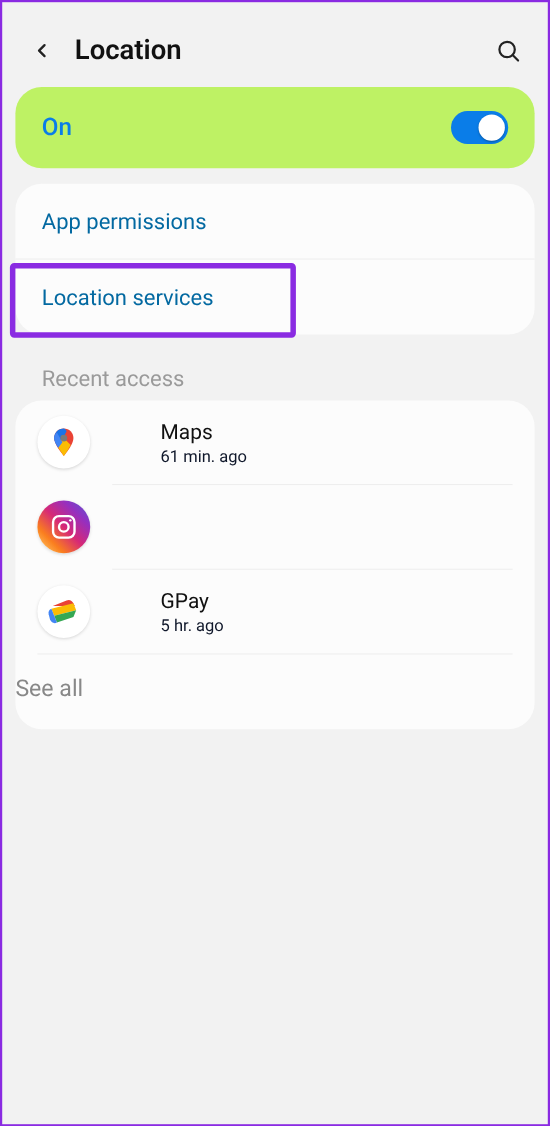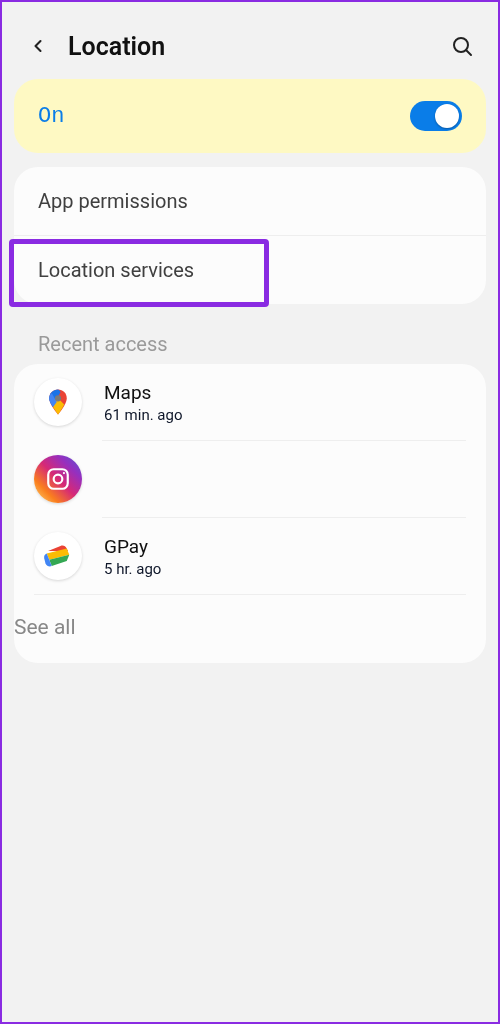--- a/index.html
+++ b/index.html
@@ -31,28 +31,27 @@
     .search-btn {
       width: 28px; height: 28px;
       display: flex; align-items: center; justify-content: center;
     }
     .card {
       background: #fcfcfc;
       border-radius: 24px;
       margin-bottom: 14px;
     }
     .toggle-card {
-      background: #fef9c3;
+      background: #bef264;
       border-radius: 24px;
       padding: 22px 24px;
       display: flex;
       align-items: center;
       justify-content: space-between;
       margin-bottom: 14px;
-      font-family: Liberation Mono, monospace;
     }
     .toggle-label {
       font-size: 22px;
       font-weight: 500;
       color: #0a7de8;
     }
     .switch {
       position: relative;
       width: 52px; height: 30px;
       background: #0a7de8;
@@ -62,21 +61,21 @@
       position: absolute;
       right: 3px; top: 3px;
       width: 24px; height: 24px;
       background: #fff;
       border-radius: 50%;
       box-shadow: 0 1px 2px rgba(0,0,0,0.3);
     }
     .menu-item {
       padding: 22px 24px;
       font-size: 20px;
-      color: #404040;
+      color: #0369a1;
       border-bottom: 1px solid #eee;
       position: relative;
     }
     .menu-item:last-child { border-bottom: none; }
     .highlight-box {
       position: absolute;
       left: -5px; top: 3px;
       width: 260px; height: 68px;
       border: 5px solid #8a2be2;
       border-radius: 4px;
@@ -84,20 +83,21 @@
     }
     .section-label {
       font-size: 20px;
       color: #9a9a9a;
       padding: 14px 24px 8px 24px;
     }
     .app-row {
       display: flex;
       align-items: center;
       padding: 14px 20px;
+      gap: 42px;
     }
     .app-row-divider {
       height: 1px;
       background: #eee;
       margin-left: 88px;
       margin-right: 20px;
     }
     .app-icon {
       width: 48px; height: 48px;
       border-radius: 50%;

